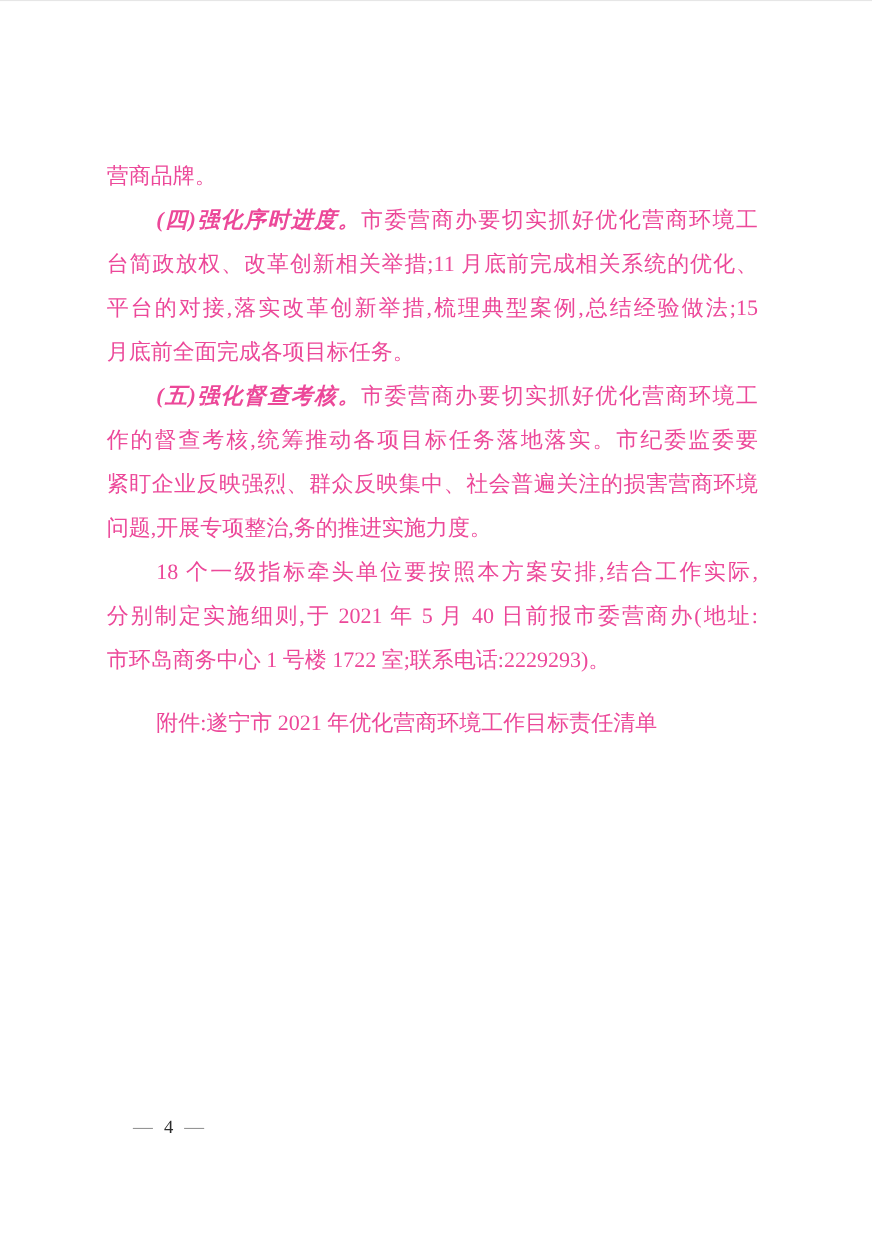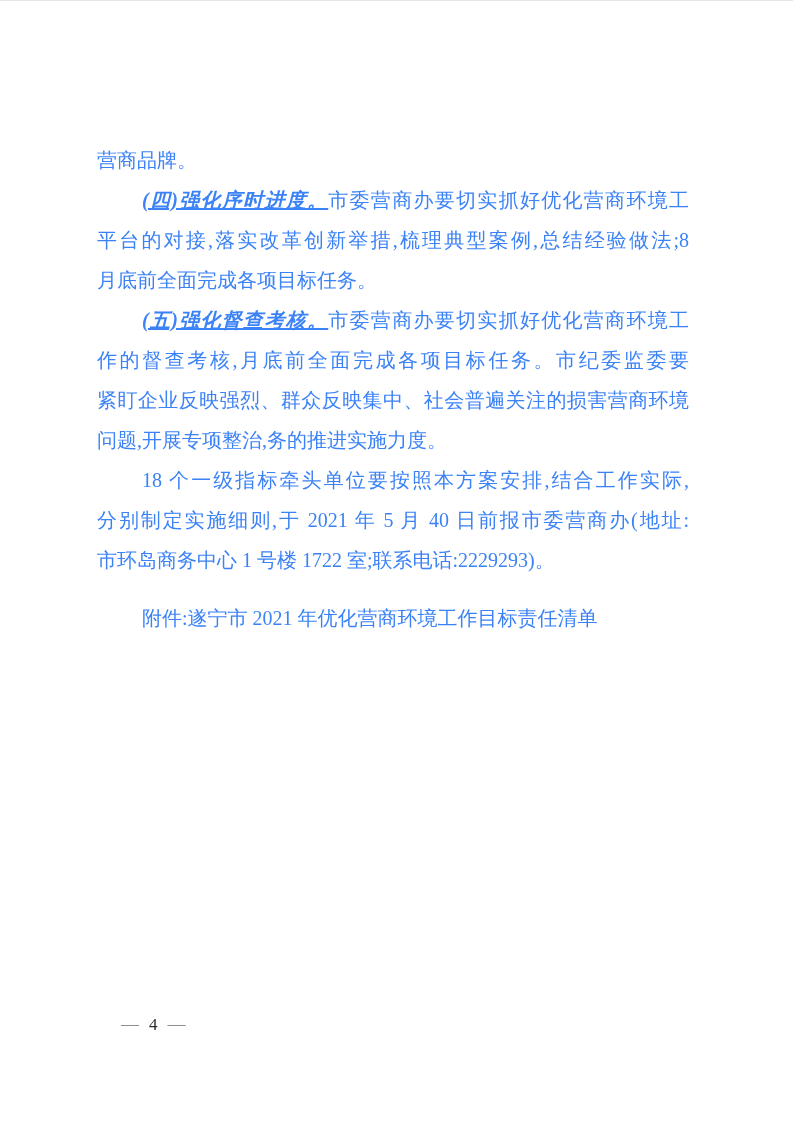--- a/index.html
+++ b/index.html
@@ -22,39 +22,38 @@
     left: 97px;
     top: 139px;
     width: 592px;
   }
   .line {
     height: 40px;
     line-height: 40px;
     font-size: 20px;
     white-space: nowrap;
     letter-spacing: 0;
-    color: #3b82f6;
+    color: #ec4899;
   }
   .line.justify {
     white-space: normal;
     text-align: justify;
     text-align-last: justify;
     -moz-text-align-last: justify;
     text-justify: inter-character;
   }
   .line.indent {
     text-indent: 45px;
   }
   .line.gap {
     margin-top: 18px;
   }
   .seg.kaiti {
     font-style: italic;
     font-weight: 700;
-    text-decoration: underline;
   }
   .seg.body {
     font-style: normal;
     font-weight: 400;
   }
   .footer {
     position: absolute;
     left: 121px;
     top: 1010px;
     font-size: 18px;
@@ -71,24 +70,25 @@
     font-size: 17px;
   }
 </style>
 </head>
 <body>
 
 <div class="page">
   <div class="content" id="doc-content">
       <div class="line"><span class="seg body">营商品牌。</span></div>
       <div class="line indent justify"><span class="seg kaiti">(四)强化序时进度。</span><span class="seg body">市委营商办要切实抓好优化营商环境工</span></div>
-      <div class="line justify"><span class="seg body">平台的对接,落实改革创新举措,梳理典型案例,总结经验做法;8</span></div>
+      <div class="line justify"><span class="seg body">台简政放权、改革创新相关举措;11 月底前完成相关系统的优化、</span></div>
+      <div class="line justify"><span class="seg body">平台的对接,落实改革创新举措,梳理典型案例,总结经验做法;15</span></div>
       <div class="line"><span class="seg body">月底前全面完成各项目标任务。</span></div>
       <div class="line indent justify"><span class="seg kaiti">(五)强化督查考核。</span><span class="seg body">市委营商办要切实抓好优化营商环境工</span></div>
-      <div class="line justify"><span class="seg body">作的督查考核,月底前全面完成各项目标任务。市纪委监委要</span></div>
+      <div class="line justify"><span class="seg body">作的督查考核,统筹推动各项目标任务落地落实。市纪委监委要</span></div>
       <div class="line justify"><span class="seg body">紧盯企业反映强烈、群众反映集中、社会普遍关注的损害营商环境</span></div>
       <div class="line"><span class="seg body">问题,开展专项整治,务的推进实施力度。</span></div>
       <div class="line indent justify"><span class="seg body">18 个一级指标牵头单位要按照本方案安排,结合工作实际,</span></div>
       <div class="line justify"><span class="seg body">分别制定实施细则,于 2021 年 5 月 40 日前报市委营商办(地址:</span></div>
       <div class="line"><span class="seg body">市环岛商务中心 1 号楼 1722 室;联系电话:2229293)。</span></div>
       <div class="line indent gap"><span class="seg body">附件:遂宁市 2021 年优化营商环境工作目标责任清单</span></div>
     </div>
   <div class="footer">
     <span class="dash">—</span><span class="num">4</span><span class="dash">—</span>
   </div>

